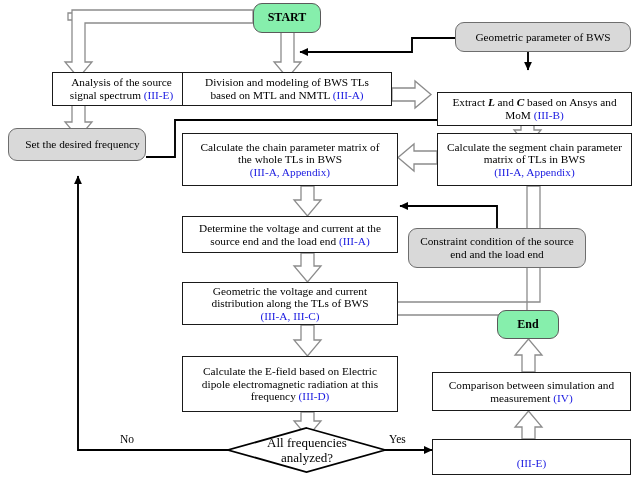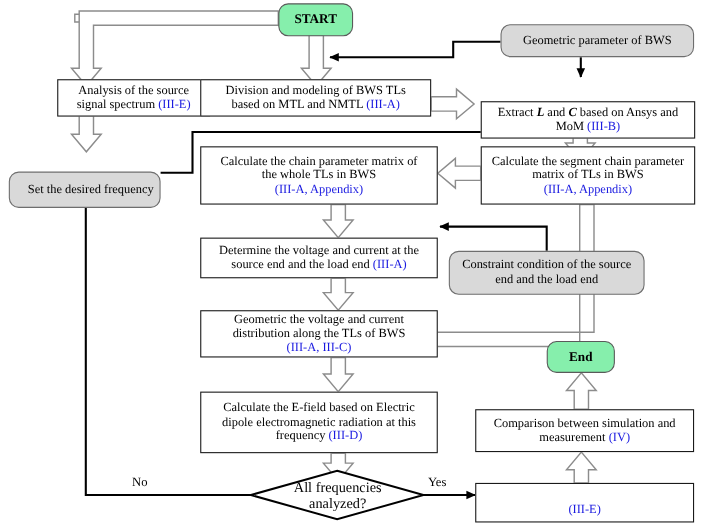--- a/index.html
+++ b/index.html
@@ -103,21 +103,21 @@
     </span>
   </div>
 
   <div class="node rect" style="left:437px;top:72px;width:195px;height:34px;margin-top:20px;">
     <span class="t">
       <span>Extract </span><span class="bold-i">L</span><span> and </span><span class="bold-i">C</span><span> based on Ansys and</span><br>
       <span>MoM </span><span class="ref">(III-B)</span>
     </span>
   </div>
 
-  <div class="node round" style="left:8px;top:156px;width:138px;height:33px;padding-left:11px;">
+  <div class="node round" style="left:8px;top:128px;width:138px;height:33px;padding-left:11px;">
     <span class="t">Set the desired frequency</span>
   </div>
 
   <div class="node rect" style="left:182px;top:133px;width:216px;height:53px;">
     <span class="t">
       <span>Calculate the chain parameter matrix of</span><br>
       <span>the whole TLs in BWS</span><br>
       <span class="ref">(III-A, Appendix)</span>
     </span>
   </div>

